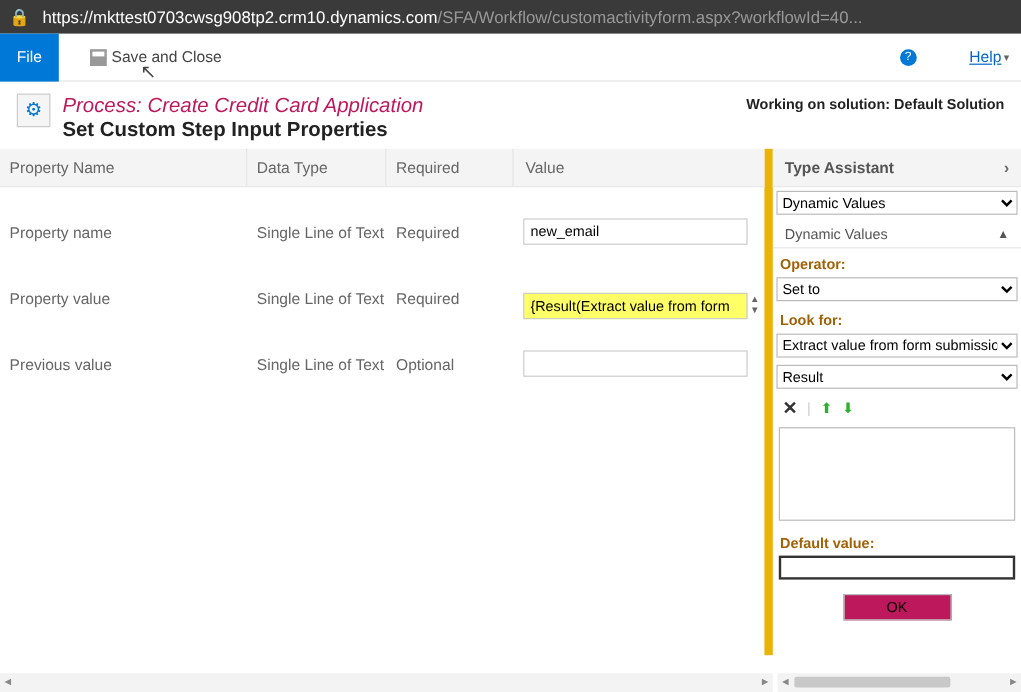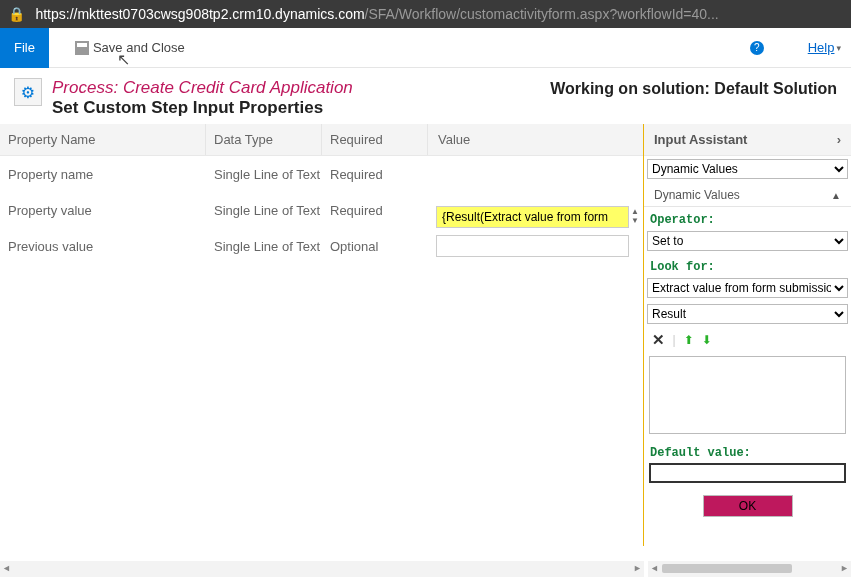--- a/index.html
+++ b/index.html
@@ -17,24 +17,24 @@
   .save-icon::before { content: ""; position: absolute; top: 2px; left: 2px; right: 2px; height: 4px; background: #fff; }
   .cursor-img { position: absolute; left: 48px; top: 14px; pointer-events: none; font-size: 16px; }
   .help-link { margin-left: auto; margin-right: 10px; color: #0066cc; display: flex; align-items: center; cursor: pointer; }
   .help-icon { width: 14px; height: 14px; border-radius: 50%; background: #0078d7; color: #fff; font-size: 10px; display: inline-flex; align-items: center; justify-content: center; margin-right: 4px; }
   .help-caret { font-size: 9px; margin-left: 2px; color: #666; }
   
   .header-block { padding: 10px 14px 6px; display: flex; align-items: flex-start; }
   .proc-icon { width: 28px; height: 28px; border: 1px solid #ccc; background: #f5f5f5; margin-right: 10px; display: flex; align-items: center; justify-content: center; color: #0078d7; font-size: 16px; }
   .proc-text .p1 { color: #be185d; font-size: 17px; font-style: italic; }
   .proc-text .p2 { font-weight: bold; font-size: 17px; color: #222; }
-  .sol-text { margin-left: auto; font-weight: bold; font-size: 16px; color: #222; margin-top: 2px; }
+  .sol-text { margin-left: auto; font-weight: bold; font-size: 12px; color: #222; margin-top: 2px; }
   
   .main-flex { display: flex; height: 422px; }
-  .left-pane { flex: 0 0 644px; display: flex; flex-direction: column; border-right: 1px solid #eab308; }
+  .left-pane { flex: 0 0 644px; display: flex; flex-direction: column; border-right: 7px solid #eab308; gap: 19px; }
   .right-pane { flex: 1; display: flex; flex-direction: column; }
   
   .grid-header { background: #f4f4f4; display: flex; height: 32px; align-items: center; color: #666; font-size: 13px; border-bottom: 1px solid #e8e8e8; }
   .col-name { width: 206px; padding-left: 8px; border-right: 1px solid #e5e5e5; height: 100%; display: flex; align-items: center; }
   .col-type { width: 116px; padding-left: 8px; border-right: 1px solid #e5e5e5; height: 100%; display: flex; align-items: center; }
   .col-req  { width: 106px; padding-left: 8px; border-right: 1px solid #e5e5e5; height: 100%; display: flex; align-items: center; }
   .col-val  { flex: 1; padding-left: 10px; height: 100%; display: flex; align-items: center; }
   
   .grid-row { display: flex; align-items: center; height: 36px; font-size: 13px; color: #555; }
   .grid-row > div { padding-left: 8px; }
@@ -46,21 +46,21 @@
   .hl-input { background: #ffff66 !important; }
   .spin-wrap { position: relative; margin-top: 14px; }
   .spin-wrap .spin { position: absolute; right: 2px; top: 1px; width: 12px; height: 18px; font-size: 8px; line-height: 9px; color: #666; text-align: center; }
   
   .fa-header { background: #f4f4f4; height: 32px; display: flex; align-items: center; padding: 0 10px; font-weight: bold; color: #555; border-bottom: 1px solid #e8e8e8; }
   .fa-header .chev { margin-left: auto; font-size: 13px; color: #666; }
   .fa-body { padding: 0; font-size: 12px; }
   .fa-body select { width: calc(100% - 6px); margin: 3px 3px; height: 20px; border: 1px solid #bbb; font-size: 12px; background: #fff; }
   .fa-section-hd { color: #555; font-size: 12px; padding: 6px 10px 4px; display: flex; align-items: center; }
   .fa-section-hd .exp { margin-left: auto; font-size: 10px; }
-  .fa-label { font-weight: bold; color: #15803d; padding: 6px 6px 1px; font-family: Liberation Mono, monospace; }
+  .fa-label { font-weight: bold; color: #a16207; padding: 6px 6px 1px; }
   .fa-add { display: block; margin: 6px auto; width: 90px; height: 22px; border: 1px solid #bbb; background: #f5f5f5; font-size: 12px; cursor: pointer; }
   .fa-tools { display: flex; align-items: center; gap: 8px; padding: 4px 8px; }
   .fa-tools .x { font-weight: bold; font-size: 15px; }
   .fa-tools .up { color: #2ab22a; }
   .fa-tools .dn { color: #2ab22a; }
   .fa-textarea { width: calc(100% - 10px); margin: 3px 5px; height: 78px; border: 1px solid #bbb; resize: none; overflow-y: scroll; }
   .fa-default-in { width: calc(100% - 10px); margin: 2px 5px; height: 20px; border: 2px solid #333; }
   .fa-ok { display: block; margin: 10px auto; width: 90px; height: 22px; border: 1px solid #bbb; background: #be185d; font-size: 12px; cursor: pointer; }
   
   .scrollbar-bottom { position: absolute; bottom: 0; left: 0; right: 0; display: flex; height: 16px; }
@@ -115,20 +115,21 @@
       <div class="col-name">Property Name</div>
       <div class="col-type">Data Type</div>
       <div class="col-req">Required</div>
       <div class="col-val">Value</div>
     </div>
 
     <div class="grid-row">
       <div class="c-name">Property name</div>
       <div class="c-type">Single Line of Text</div>
       <div class="c-req">Required</div>
+      <div class="c-val"><input type="text" value="new_email" style=""></div>
     </div>
 
     <div class="grid-row">
       <div class="c-name">Property value</div>
       <div class="c-type">Single Line of Text</div>
       <div class="c-req">Required</div>
       <div class="c-val spin-wrap">
         <input class="hl-input" type="text" value="{Result(Extract value from form" style="">
         <div class="spin">▲<br>▼</div>
       </div>
@@ -137,21 +138,21 @@
     <div class="grid-row">
       <div class="c-name">Previous value</div>
       <div class="c-type">Single Line of Text</div>
       <div class="c-req">Optional</div>
       <div class="c-val"><input type="text" value="" style=""></div>
     </div>
   </div>
 
   <div class="right-pane">
     <div class="fa-header">
-      <span>Input Assistant</span>
+      <span>Type Assistant</span>
       <span class="chev">›</span>
     </div>
     <div class="fa-body">
       <select>
         <option>Dynamic Values</option>
       </select>
       <div class="fa-section-hd">
         <span>Dynamic Values</span>
         <span class="exp">▲</span>
       </div>

